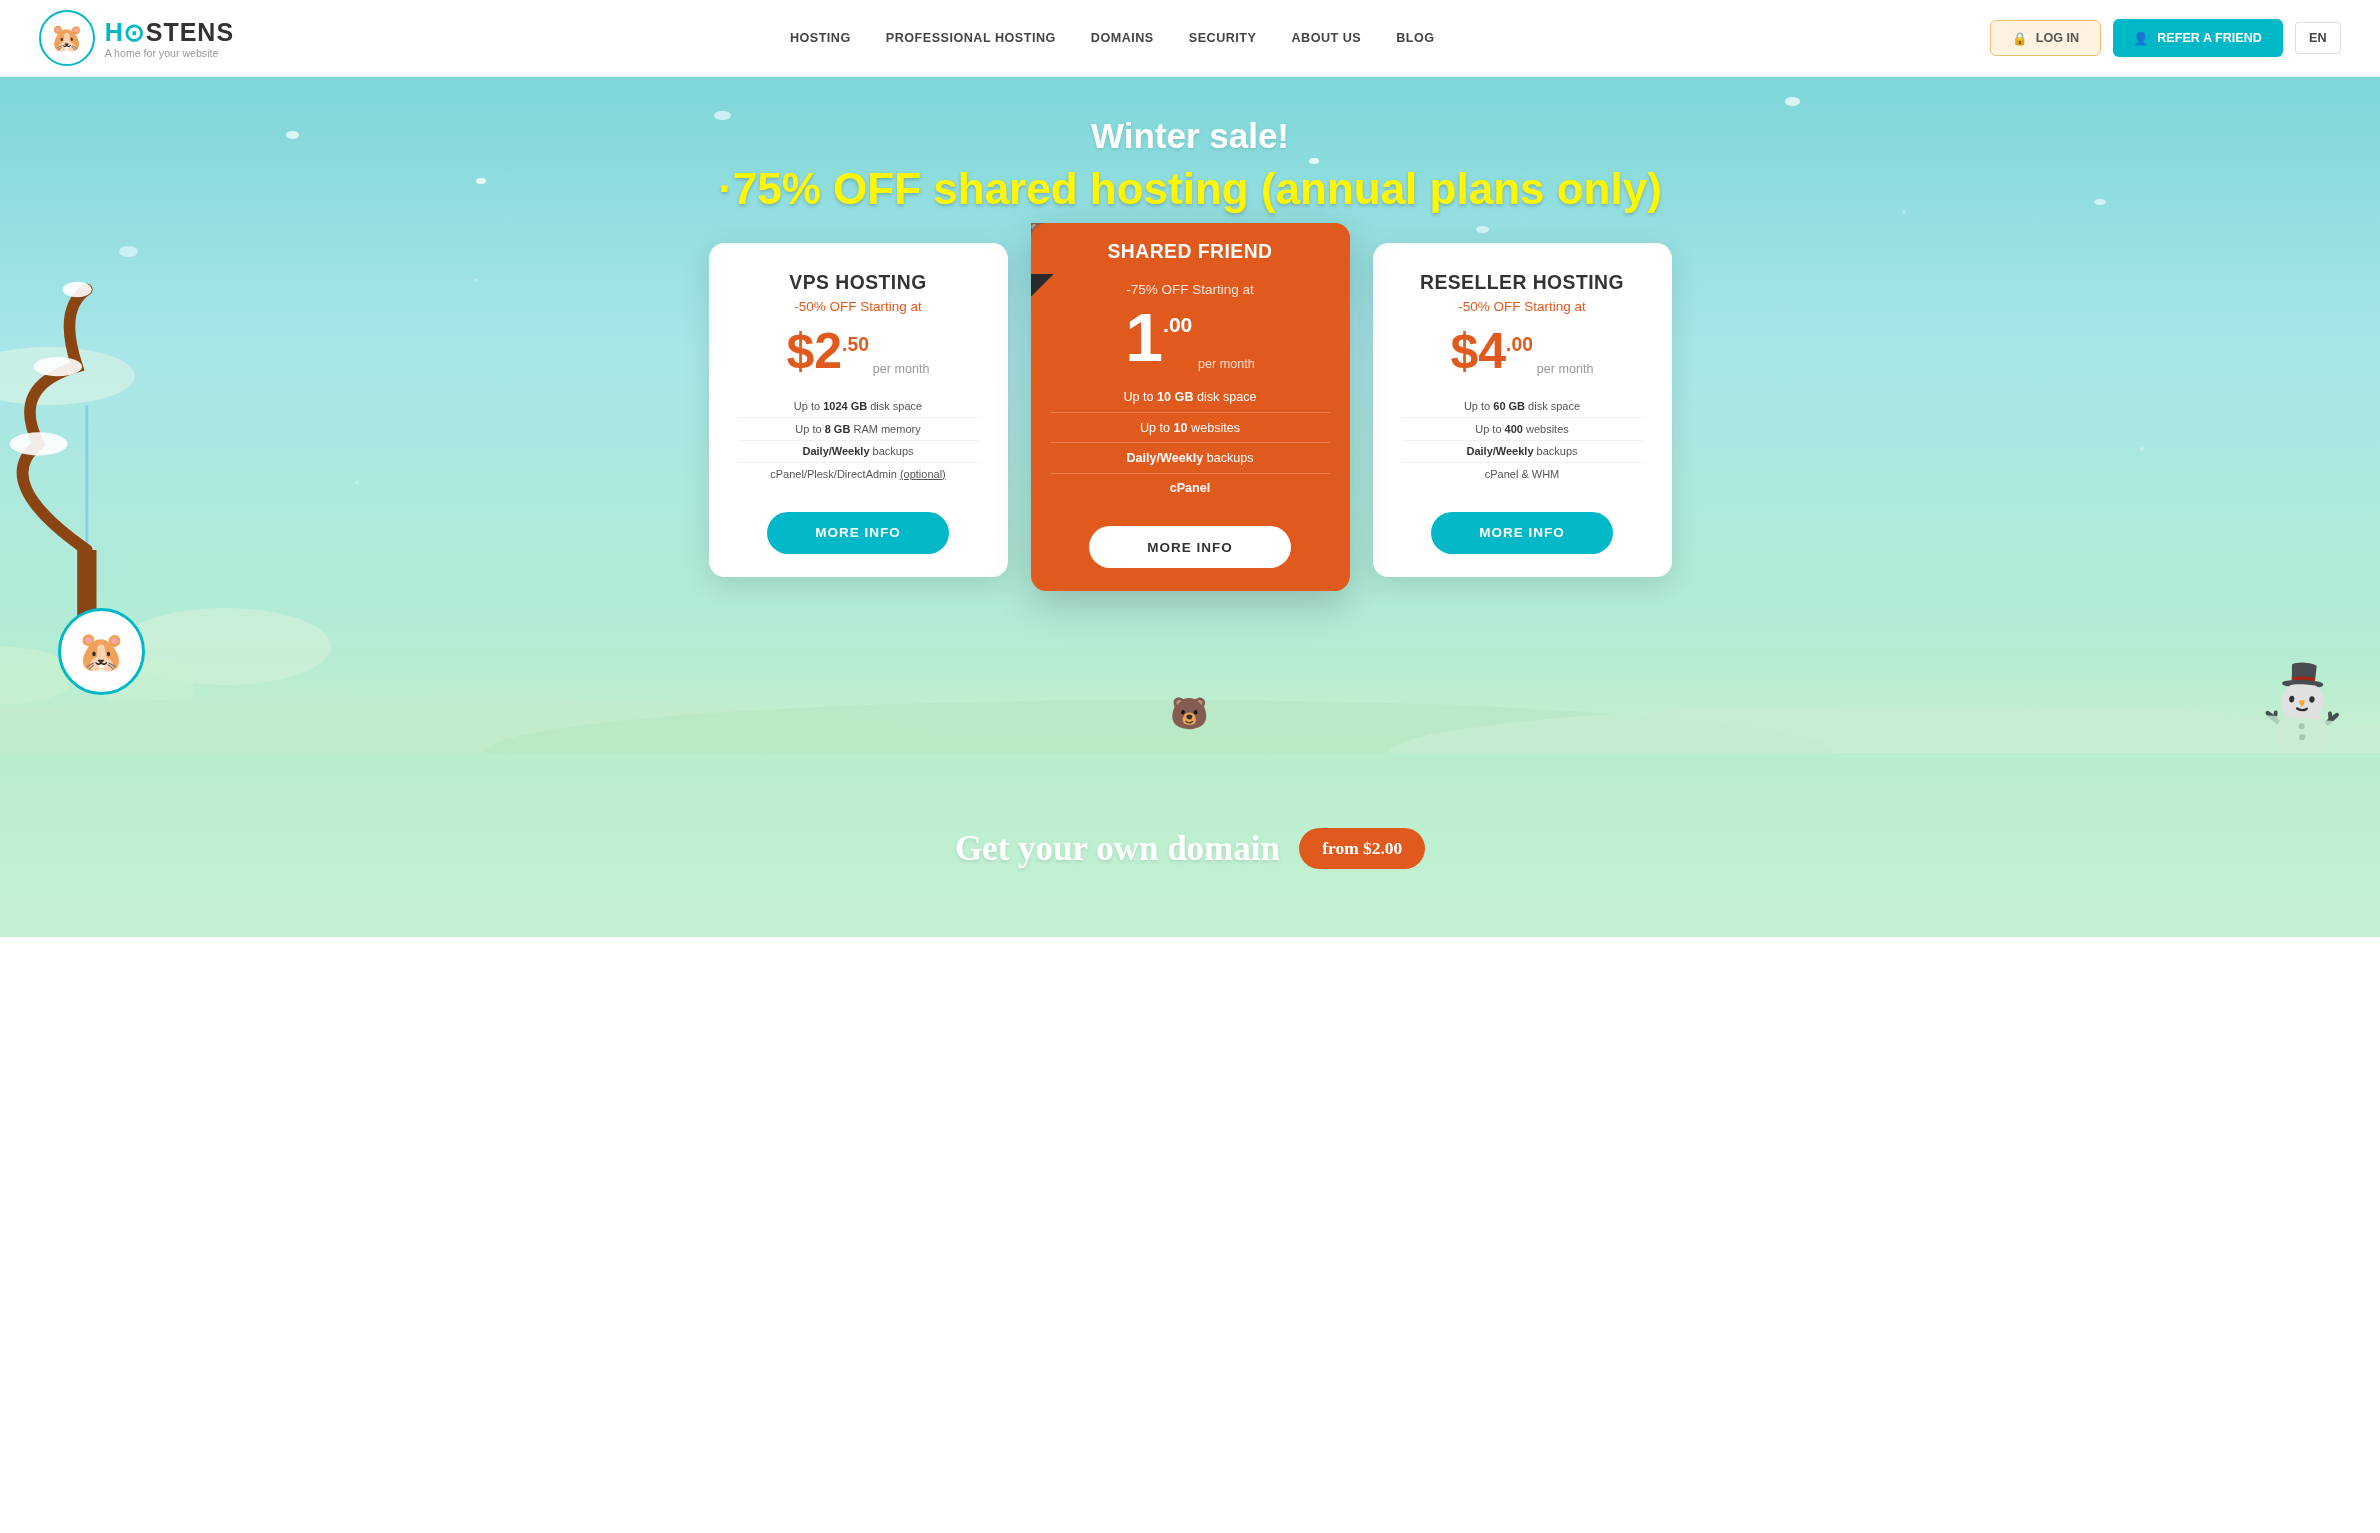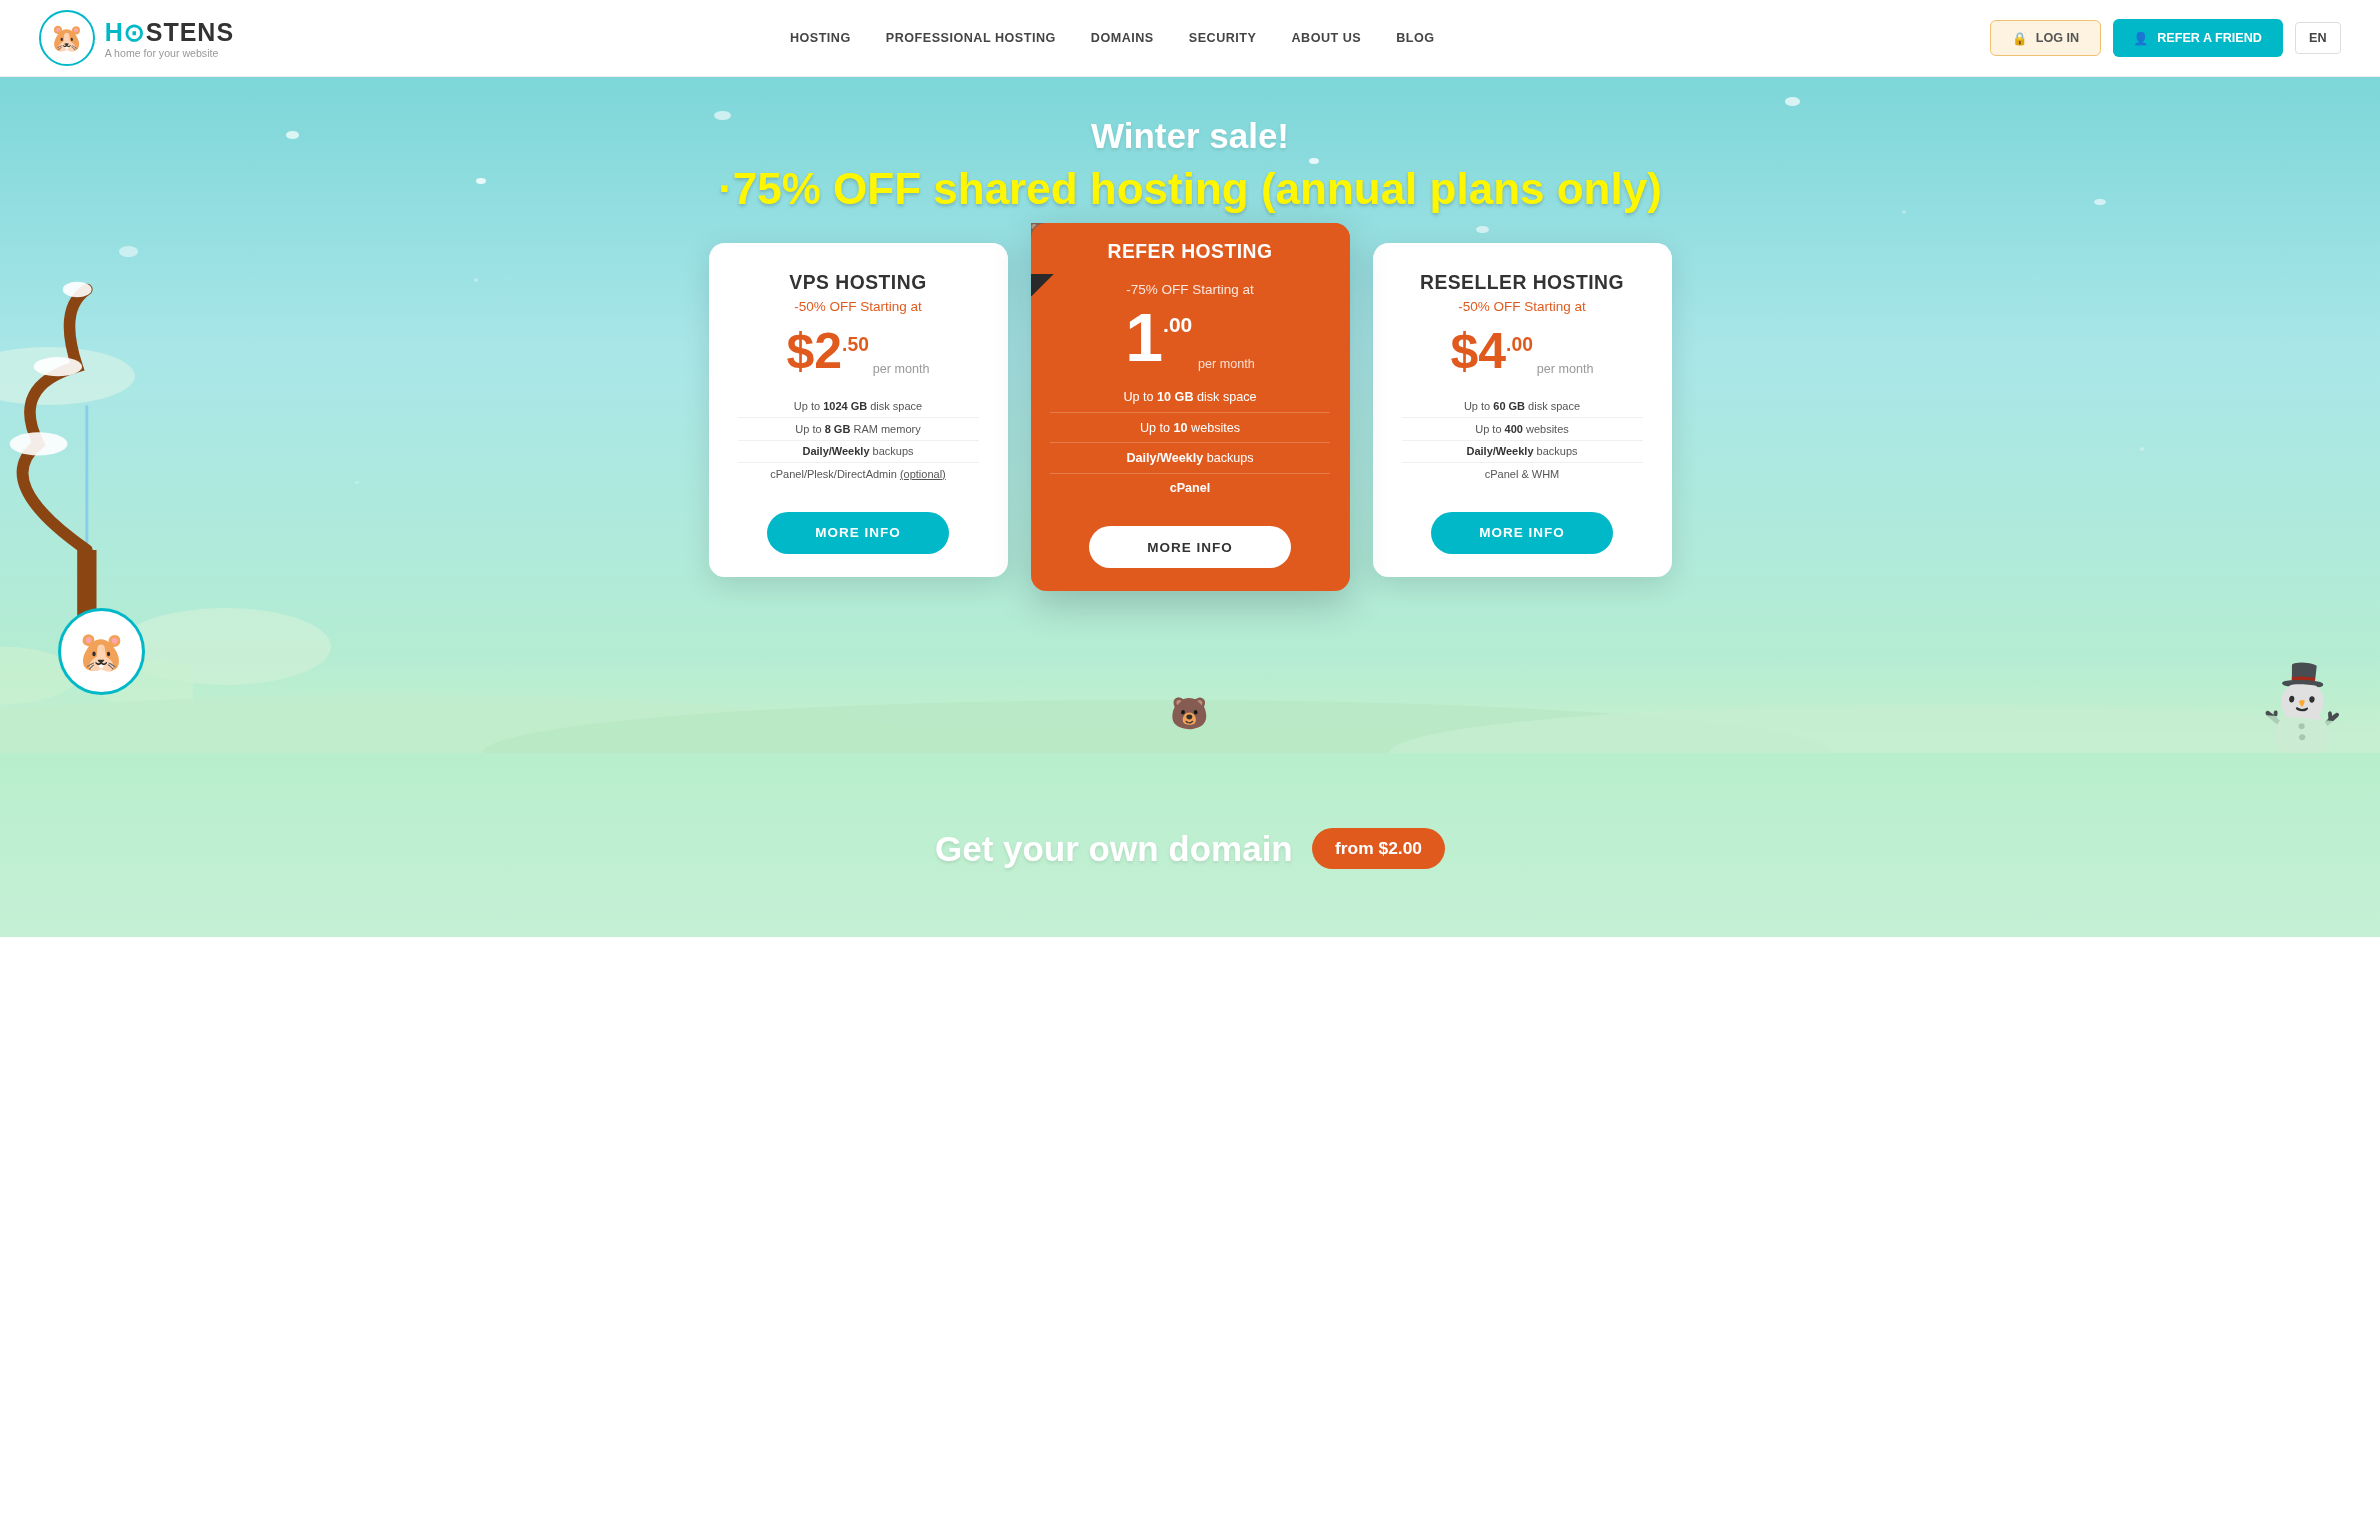--- a/index.html
+++ b/index.html
@@ -175,21 +175,21 @@
       font-size: 39px; pointer-events: none;
     }
 
     
     .domain-section {
       background: linear-gradient(180deg, #b8eecc 0%, #c5f0d5 100%);
       padding: 48px 39px 39px;
       display: flex; flex-direction: column; align-items: center;
     }
     .domain-title-row {
-      display: flex; align-items: center; gap: 19.3px; margin-bottom: 29px;
+      display: flex; align-items: center; gap: 19.3px; margin-bottom: 29px; font-family: Liberation Serif, serif;
     }
     .domain-title {
       font-size: 35px; font-weight: 800; color: #fff;
       text-shadow: 0 1.9px 3.9px rgba(0,0,0,0.1);
     }
     .domain-badge {
       background: #e05a1e; color: #fff; border-radius: 29px;
       padding: 9.7px 23px; font-size: 17.4px; font-weight: 700;
     }
     .domain-search {
@@ -311,21 +311,21 @@
     <div class="card-featured">
 
       <div class="featured-badge">
         <div style="position:absolute;top:-4.8px;left:-4.8px;width:97px;height:97px;overflow:hidden;">
           <div style="background:#2a2a2a;color:#fff;font-size:7.7px;font-weight:800;text-align:center;transform:rotate(-45deg);position:absolute;top:21px;left:-17.4px;width:87px;padding:4.8px 0;letter-spacing:0.5px;line-height:1.3;">+ WEBSITE<br>BUILDER</div>
         </div>
         <div style="position:absolute;top:-4.8px;left:-4.8px;font-size:31px;">🐻</div>
       </div>
 
       <div class="card-featured-header">
-        <div class="featured-title">REFER HOSTING</div>
+        <div class="featured-title">SHARED FRIEND</div>
       </div>
 
       <div style="padding: 7.7px 19.3px 0; text-align:center; width:100%;">
         <div class="featured-discount">-75% OFF Starting at</div>
         <div class="featured-price">
           <span class="featured-dollar">1</span>
           <span class="featured-sup">.00</span>
           <span class="featured-month">per month</span>
         </div>
       </div>

